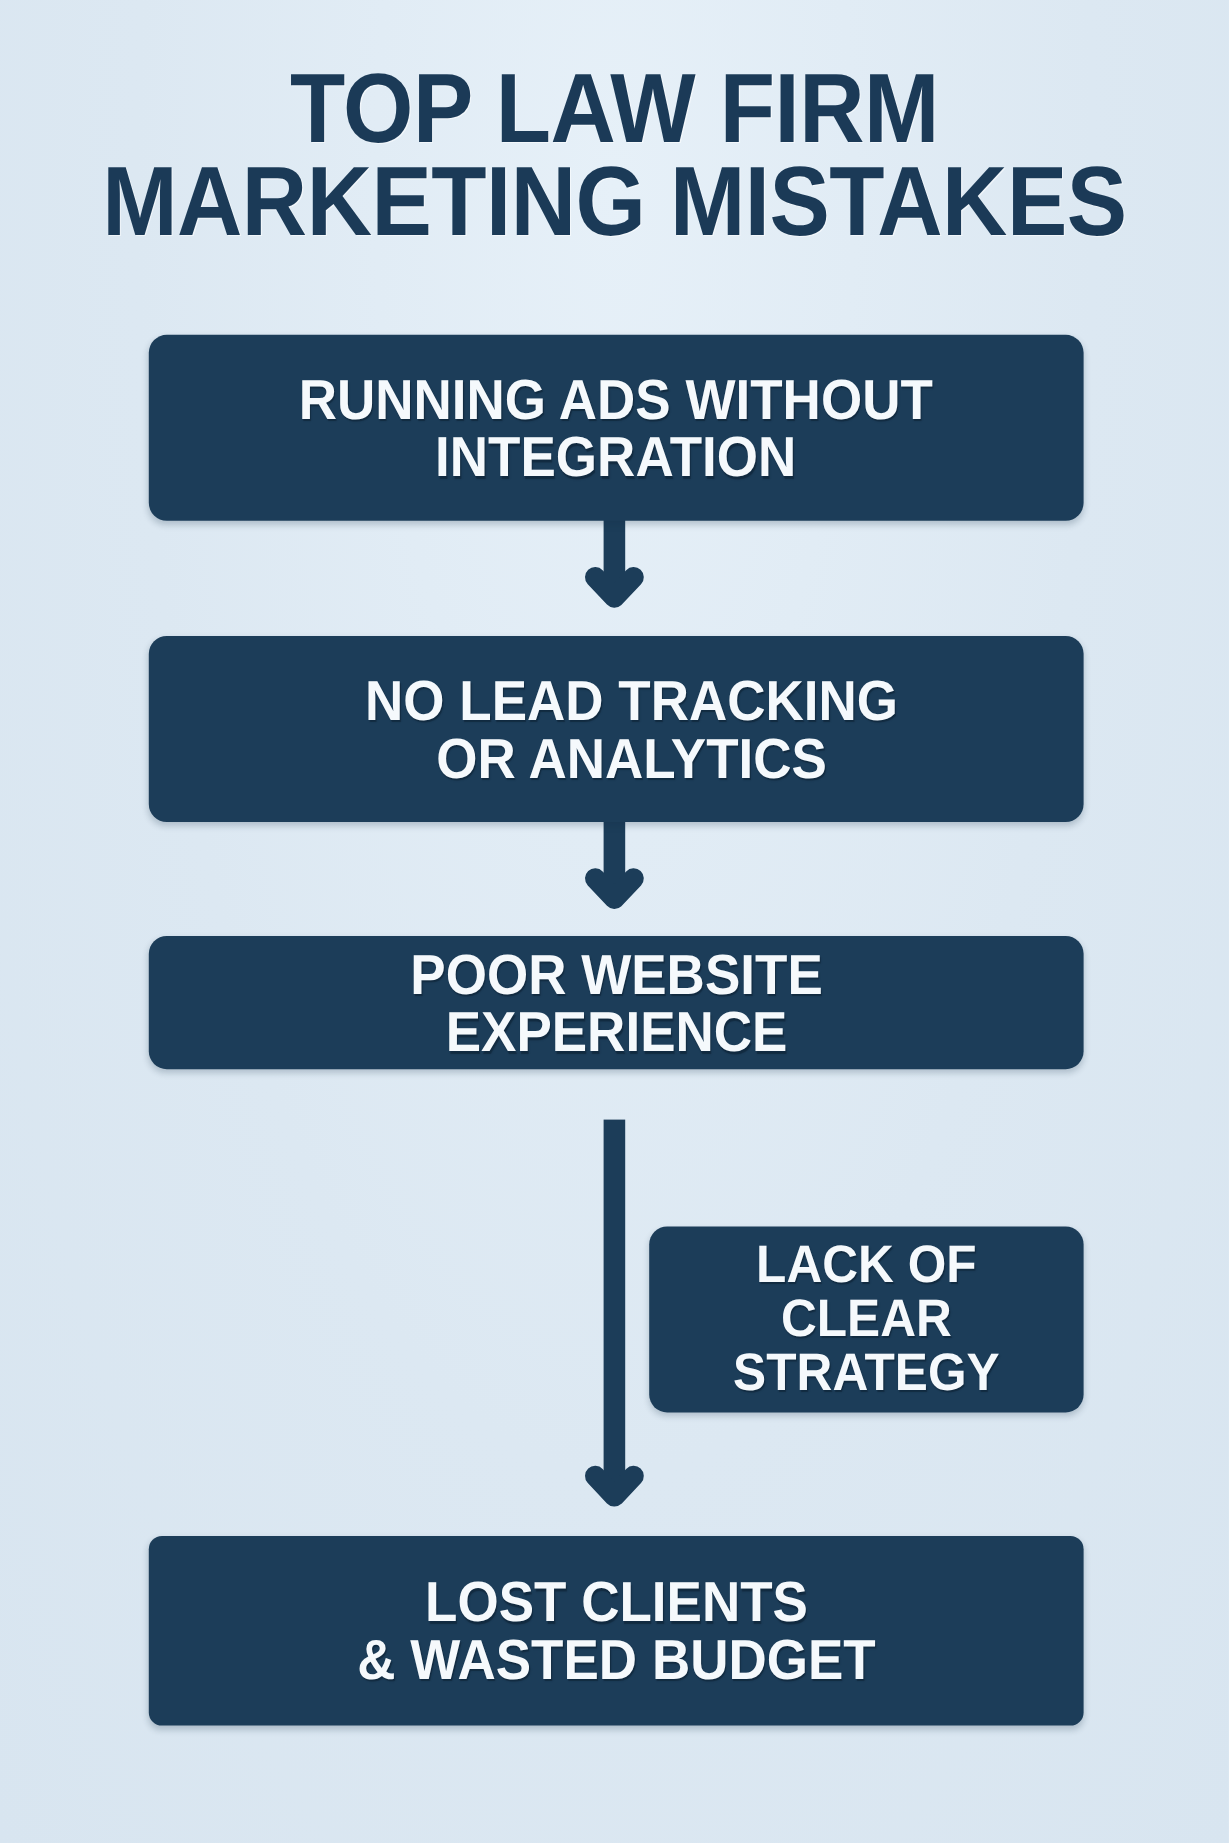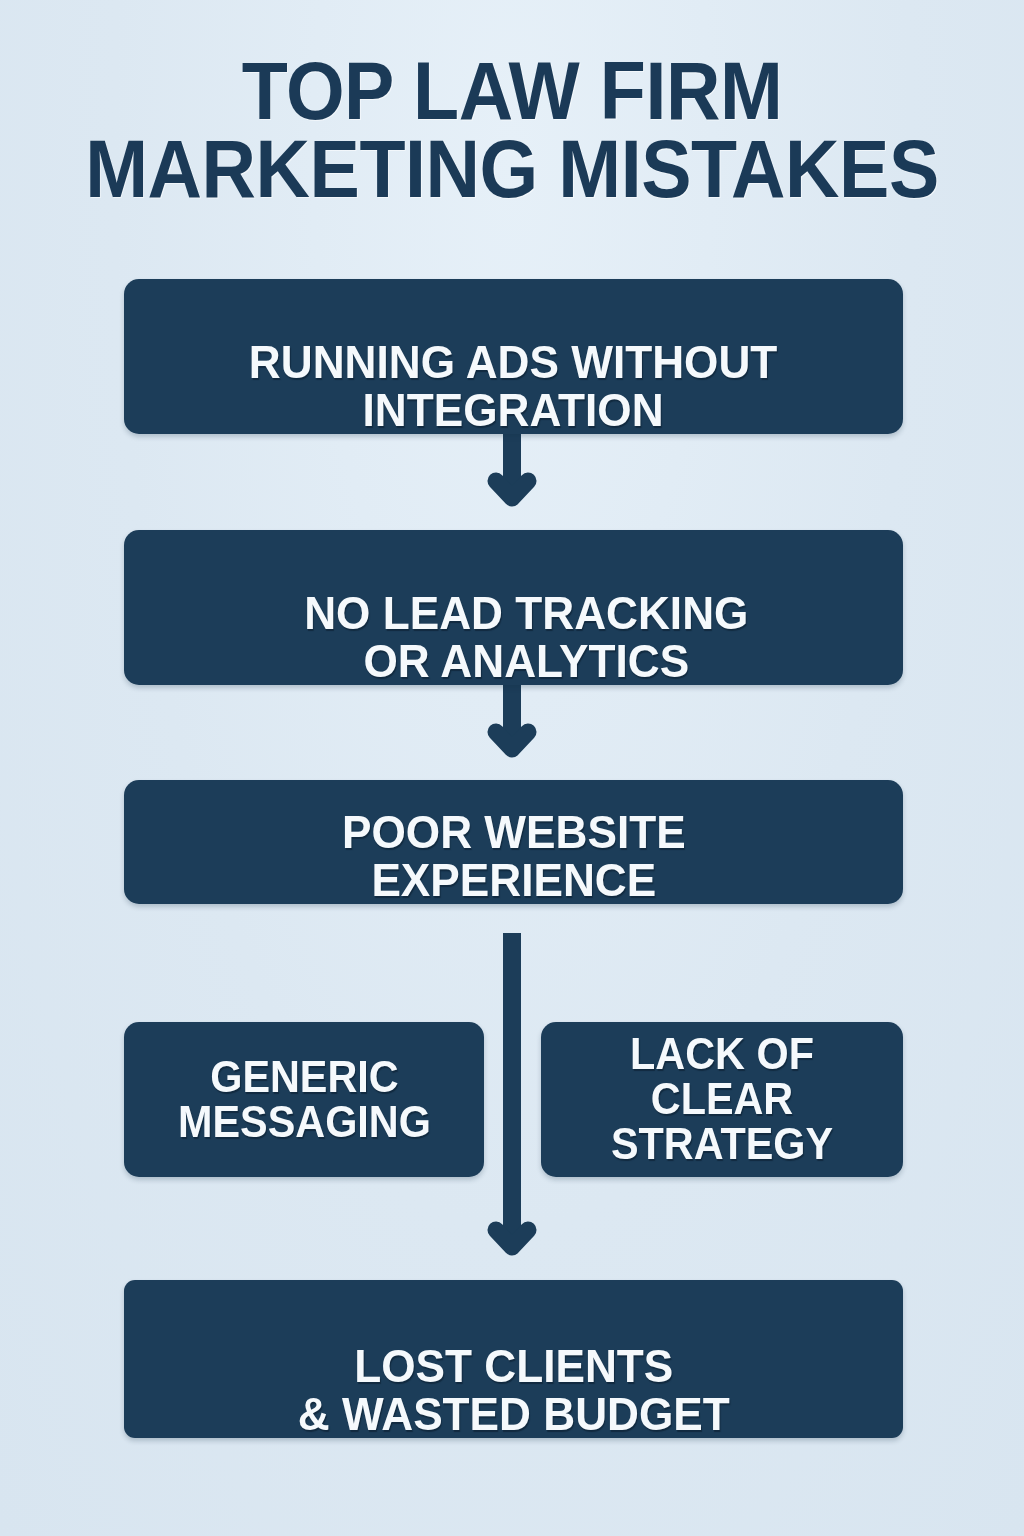--- a/index.html
+++ b/index.html
@@ -67,26 +67,26 @@
     color: #f5f9fc;
     font-weight: 700;
     line-height: 1.02;
     transform: scaleX(0.94);
     text-shadow: 1px 2px 1px rgba(10,28,44,0.55);
     white-space: pre-line;
     padding: 0 14px;
   }
 
   
-  .node-wide { left: 124px; width: 779px; align-items: flex-end; }
+  .node-wide { left: 124px; width: 779px; }
   .node-wide .node-text { font-size: 47px; }
 
   #node-1 { top: 279px;  height: 155px; }
   #node-2 { top: 530px;  height: 155px; padding-left: 25px; }
-  #node-3 { top: 780px;  height: 124px; }
+  #node-3 { top: 780px;  height: 111px; }
   #node-6 { top: 1280px; height: 158px; border-radius: 11px; }
 
   
   #node-4 {
     top: 1022px; left: 124px; width: 360px; height: 155px;
   }
   #node-5 {
     top: 1022px; left: 541px; width: 362px; height: 155px; justify-content: flex-end;
   }
   #node-4 .node-text, #node-5 .node-text { font-size: 44px; }
@@ -161,24 +161,20 @@
     </svg>
   </div>
 
   <div class="node node-wide" id="node-3">
     <span class="node-text">POOR WEBSITE
 EXPERIENCE</span>
   </div>
 
   <div class="conn stem" id="stem-3"></div>
 
-  <div class="node" id="node-4">
-    <span class="node-text">GENERIC
-MESSAGING</span>
-  </div>
 
   <div class="node" id="node-5">
     <span class="node-text">LACK OF
 CLEAR STRATEGY</span>
   </div>
 
   <div class="arrowhead" id="arrow-3">
     <svg viewBox="0 0 50 30" preserveAspectRatio="none" aria-hidden="true">
       <path d="M 9 5 L 25 22 L 41 5"></path>
     </svg>

